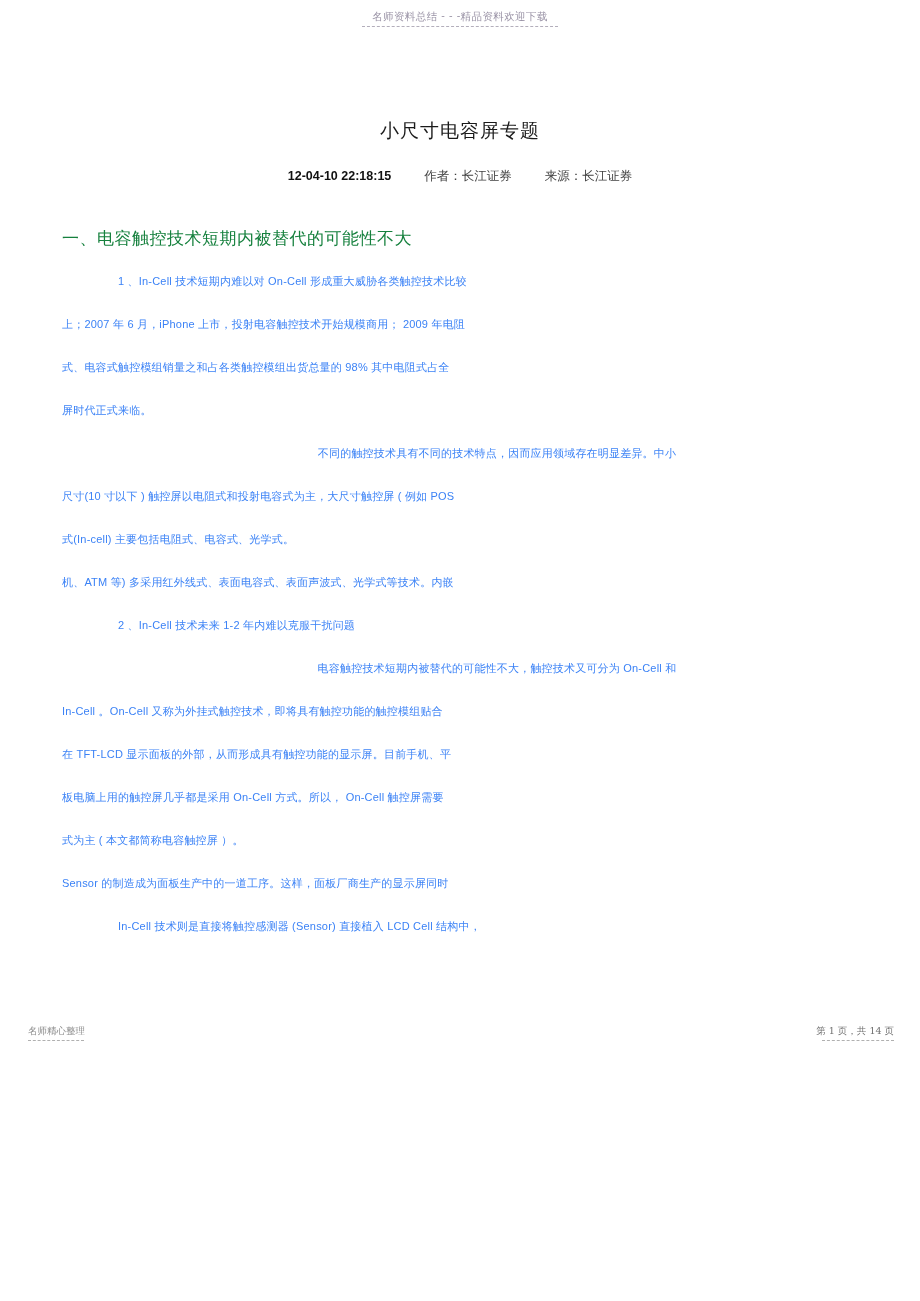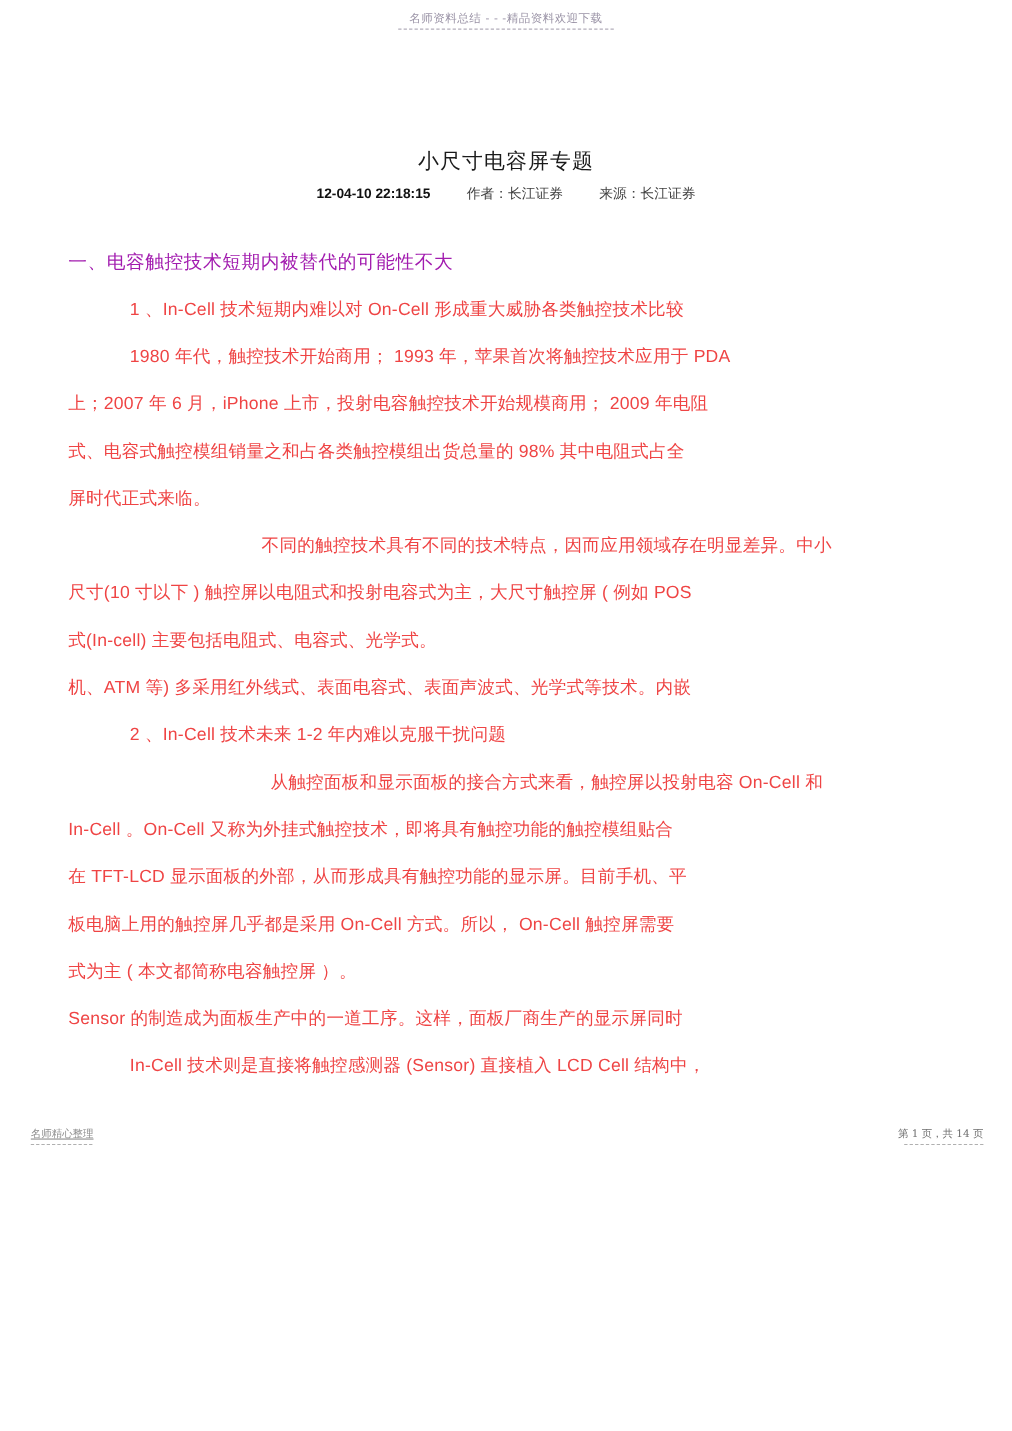--- a/index.html
+++ b/index.html
@@ -49,21 +49,20 @@
   .doc-title {
     position: absolute;
     top: 118px;
     left: 0;
     width: 920px;
     text-align: center;
     font-family: "DejaVu Sans", "Liberation Sans", sans-serif;
     font-size: 19px;
     color: #1a1a1a;
     letter-spacing: 1px;
-    margin-top: 16px;
   }
 
   .byline {
     position: absolute;
     top: 168px;
     left: 0;
     width: 920px;
     text-align: center;
     font-size: 12.5px;
     color: #3a3a3a;
@@ -81,45 +80,44 @@
   .body-area {
     position: absolute;
     top: 218px;
     left: 62px;
     width: 800px;
   }
 
   .section-heading {
     font-size: 17px;
     line-height: 42px;
-    color: #a21caf;
+    color: #15803d;
     letter-spacing: 0.5px;
     white-space: nowrap;
   }
 
   .line {
-    font-size: 16px;
+    font-size: 11px;
     line-height: 43px;
-    color: #ef4444;
+    color: #3b82f6;
     white-space: nowrap;
     letter-spacing: 0.2px;
   }
   .line.indent-2 { padding-left: 56px; }
   .line.indent-3 { padding-left: 70px; text-align: center; }
 
   
   .footer-left {
     position: absolute;
     left: 28px;
     bottom: 18px;
     font-family: "DejaVu Serif", "Liberation Serif", serif;
     font-size: 9.5px;
     color: #8d8d8d;
     white-space: nowrap;
-    text-decoration: underline;
   }
   .footer-left .rule {
     display: block;
     width: 56px;
     margin-top: 2px;
     border-top: 1px dashed #b0b0b0;
     height: 0;
   }
   .footer-right {
     position: absolute;
@@ -156,30 +154,29 @@
     <span class="date">12-04-10 22:18:15</span>
     <span class="sep"></span>
     <span class="meta">作者：长江证券</span>
     <span class="sep"></span>
     <span class="meta">来源：长江证券</span>
   </div>
 
   <div class="body-area">
     <div class="section-heading">一、电容触控技术短期内被替代的可能性不大</div>
     <div class="line indent-2">1  、In-Cell     技术短期内难以对  On-Cell    形成重大威胁各类触控技术比较</div>
-    <div class="line indent-2">1980     年代，触控技术开始商用；  1993 年，苹果首次将触控技术应用于     PDA</div>
     <div class="line">上；2007 年 6 月，iPhone 上市，投射电容触控技术开始规模商用；   2009 年电阻</div>
     <div class="line">式、电容式触控模组销量之和占各类触控模组出货总量的      98%  其中电阻式占全</div>
     <div class="line">屏时代正式来临。</div>
     <div class="line indent-3">不同的触控技术具有不同的技术特点，因而应用领域存在明显差异。中小</div>
     <div class="line">尺寸(10  寸以下 ) 触控屏以电阻式和投射电容式为主，大尺寸触控屏      ( 例如 POS</div>
     <div class="line">式(In-cell)     主要包括电阻式、电容式、光学式。</div>
     <div class="line">机、ATM 等) 多采用红外线式、表面电容式、表面声波式、光学式等技术。内嵌</div>
     <div class="line indent-2">2  、In-Cell     技术未来  1-2  年内难以克服干扰问题</div>
-    <div class="line indent-3">从触控面板和显示面板的接合方式来看，触控屏以投射电容        On-Cell   和</div>
+    <div class="line indent-3">电容触控技术短期内被替代的可能性不大，触控技术又可分为        On-Cell   和</div>
     <div class="line">In-Cell   。On-Cell   又称为外挂式触控技术，即将具有触控功能的触控模组贴合</div>
     <div class="line">在 TFT-LCD 显示面板的外部，从而形成具有触控功能的显示屏。目前手机、平</div>
     <div class="line">板电脑上用的触控屏几乎都是采用    On-Cell   方式。所以，  On-Cell   触控屏需要</div>
     <div class="line">式为主 ( 本文都简称电容触控屏   ）。</div>
     <div class="line">Sensor  的制造成为面板生产中的一道工序。这样，面板厂商生产的显示屏同时</div>
     <div class="line indent-2">In-Cell       技术则是直接将触控感测器  (Sensor) 直接植入  LCD Cell   结构中，</div>
   </div>
 
   <div class="footer-left">
     <span>名师精心整理</span>

